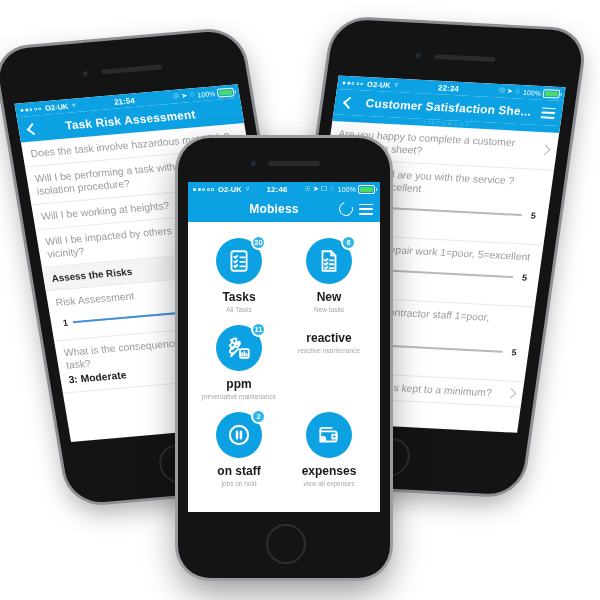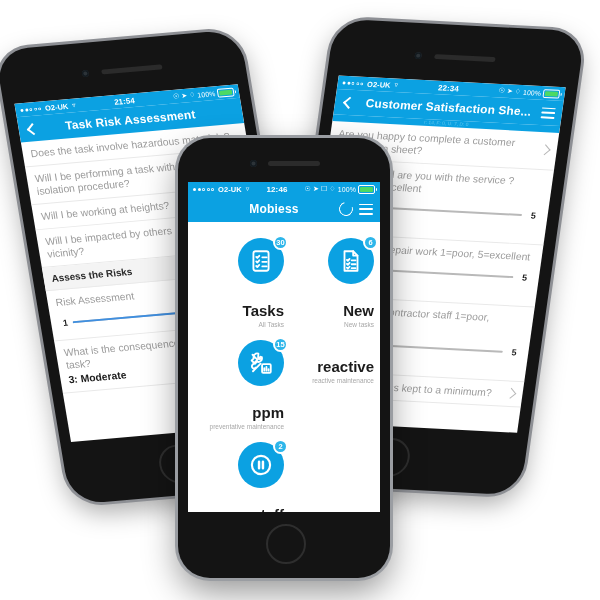--- a/index.html
+++ b/index.html
@@ -43,30 +43,30 @@
   .chev-l{width:7px;height:7px;border-left:2px solid #fff;border-bottom:2px solid #fff;transform:rotate(45deg);}
   .burger{width:14px;height:11px;display:flex;flex-direction:column;justify-content:space-between;}
   .burger span{display:block;height:1.6px;background:#fff;border-radius:1px;}
   .refresh{width:12px;height:12px;border:1.6px solid #fff;border-radius:50%;
            border-top-color:transparent;transform:rotate(30deg);}
   .nav-sub{background:#0ba1e2;color:#5fc7ee;font-size:5px;text-align:center;
            height:7px;line-height:7px;}
 
   
   .grid{padding:10px 6px 0 6px;display:grid;grid-template-columns:1fr 1fr;row-gap:2px;}
-  .tile{display:flex;flex-direction:column;align-items:flex-end;padding:6px 0 4px 0;}
+  .tile{display:flex;flex-direction:column;align-items:center;padding:6px 0 4px 0;}
   .tile-ico{position:relative;width:46px;height:46px;border-radius:50%;
             background:#0ba1e2;display:flex;align-items:center;justify-content:center;}
   .tile-ico svg{width:26px;height:26px;fill:none;stroke:#fff;stroke-width:1.7;
                 stroke-linecap:round;stroke-linejoin:round;}
   .badge{position:absolute;top:-3px;right:-4px;min-width:15px;height:15px;
          border-radius:50%;background:#2eb6ea;border:2px solid #fff;color:#fff;
          font-size:7.5px;font-weight:bold;display:flex;align-items:center;
          justify-content:center;padding:0 1px;box-sizing:border-box;}
-  .tile-title{margin-top:18px;font-size:15px;font-weight:bold;color:#1b1b1b;}
+  .tile-title{margin-top:6px;font-size:12px;font-weight:bold;color:#1b1b1b;}
   .tile-sub{margin-top:2px;font-size:6.5px;color:#a8a8a8;}
 
   
   .qrow{padding:6px 8px;border-bottom:1px solid #e9e9e9;color:#9b9b9b;
         font-size:10.5px;line-height:13px;position:relative;}
   .qrow.sec{background:#f4f4f4;color:#2a2a2a;font-weight:bold;font-size:10px;padding:5px 8px;}
   .qrow .chev-r{position:absolute;right:8px;top:50%;margin-top:-5px;width:7px;height:7px;
         border-right:1.6px solid #b6b6b6;border-top:1.6px solid #b6b6b6;transform:rotate(45deg);}
   .slider{position:relative;height:18px;margin:6px 4px 2px 4px;display:flex;align-items:center;}
   .track{position:absolute;left:10px;right:14px;height:1.6px;background:#b9b9b9;border-radius:2px;}
@@ -336,21 +336,21 @@
         </div>
 
         <div class="tile">
           <div class="tile-ico">
             <svg viewBox="0 0 24 24">
               <path d="M4.2 4.4l4.2 4.2M9.6 3.4a3.4 3.4 0 0 0-4.3 4.4l-1.9 1.9 3 3 1.9-1.9a3.4 3.4 0 0 0 4.4-4.3l-1.9 1.9-1.5-1.5z"></path>
               <path d="M4.6 19.6l7-7M11.6 6.2l-7.2 7.2a2 2 0 1 0 2.8 2.8"></path>
               <rect x="13" y="13" width="8" height="8" rx="1"></rect>
               <path d="M15 19v-2.2M17 19v-3.4M19 19v-1.4"></path>
             </svg>
-            <span class="badge">15</span>
+            <span class="badge">11</span>
           </div>
           <div class="tile-title">ppm</div>
           <div class="tile-sub">preventative maintenance</div>
         </div>
 
         <div class="tile">
           <div class="tile-title">reactive</div>
           <div class="tile-sub">reactive maintenance</div>
         </div>
 
@@ -359,18 +359,31 @@
             <svg viewBox="0 0 24 24">
               <circle cx="12" cy="12" r="8.4" stroke-width="2"></circle>
               <path d="M10.2 9v6M13.8 9v6" stroke-width="2.3"></path>
             </svg>
             <span class="badge">2</span>
           </div>
           <div class="tile-title">on staff</div>
           <div class="tile-sub">jobs on hold</div>
         </div>
 
+        <div class="tile">
+          <div class="tile-ico">
+            <svg viewBox="0 0 24 24">
+              <path d="M4 8.6h13.4a1.6 1.6 0 0 1 1.6 1.6v6.2a1.6 1.6 0 0 1-1.6 1.6H4z"></path>
+              <path d="M4 8.6V7a1.6 1.6 0 0 1 1.6-1.6h8.8"></path>
+              <path d="M15 11.6h4v3.6h-4z"></path>
+              <circle cx="6.6" cy="15.8" r="2"></circle>
+              <path d="M5.6 15.8h2"></path>
+            </svg>
+          </div>
+          <div class="tile-title">expenses</div>
+          <div class="tile-sub">view all expenses</div>
+        </div>
 
       </div>
     </div>
   </div>
 
 </div>
 
 </body></html>

